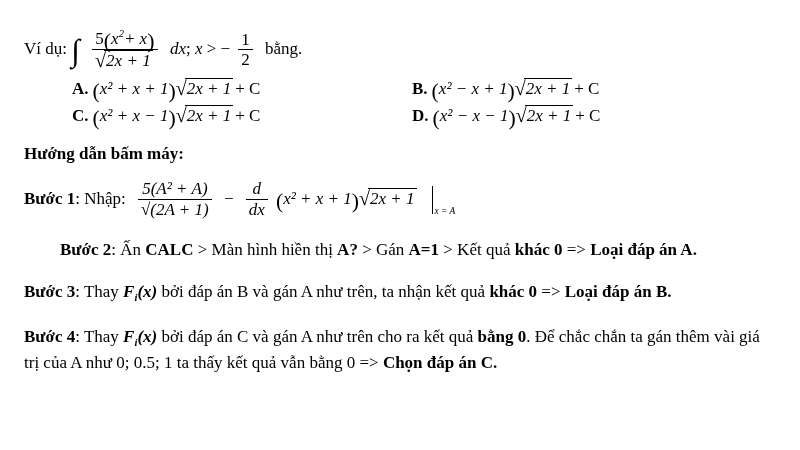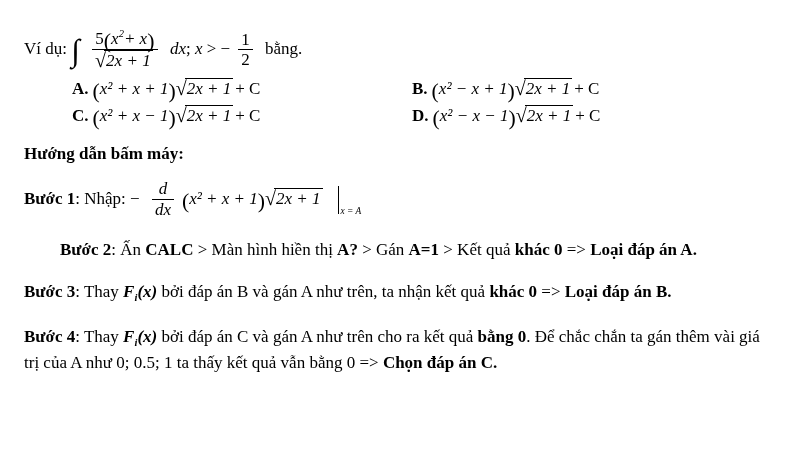--- a/index.html
+++ b/index.html
@@ -209,20 +209,24 @@
         <span class="ans-key">D.</span><span class="paren-big">(</span><span>x² − x − 1</span><span class="paren-big">)</span><span class="sqrt"><span class="rad">2x + 1</span></span><span class="up">+ C</span>
       </div>
     </div>
   </div>
 
   <div class="line-huongdan">Hướng dẫn bấm máy:</div>
 
   <div class="line-buoc1">
     <span class="step-lbl">Bước 1</span><span>: Nhập:</span>
     <span class="math">
+      <span class="frac">
+        <span class="num">5(A² + A)</span>
+        <span class="den">√(2A + 1)</span>
+      </span>
       <span class="up">−</span>
       <span class="frac">
         <span class="num">d</span>
         <span class="den">dx</span>
       </span><span class="paren-big">(</span><span>x² + x + 1</span><span class="paren-big">)</span><span class="sqrt"><span class="rad">2x + 1</span></span><span class="evalbar"><span class="evalsub">x = A</span></span>
     </span>
   </div>
 
   <div class="line-buoc2">
     <span class="step-lbl">Bước 2</span><span>: Ấn </span><span class="bold">CALC</span><span> &gt; Màn hình hiền thị </span><span class="bold">A?</span><span> &gt; Gán </span><span class="bold">A=1</span><span> &gt; Kết quả </span><span class="bold">khác 0</span><span> =&gt; </span><span class="bold">Loại đáp án A.</span>

